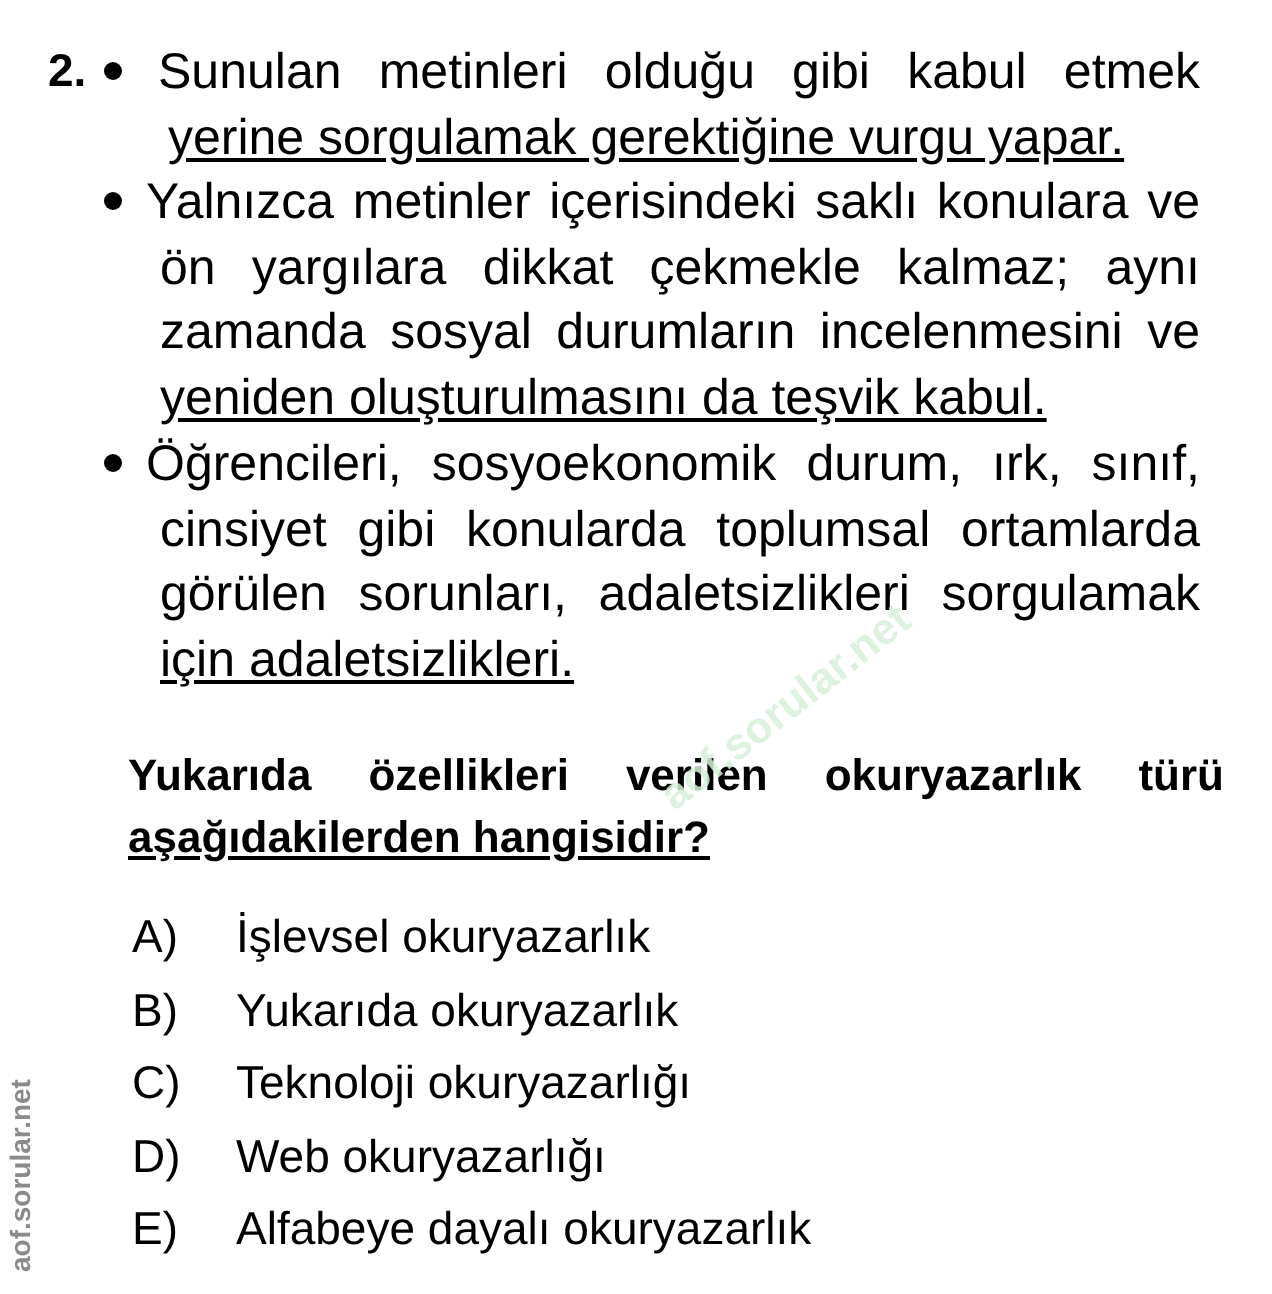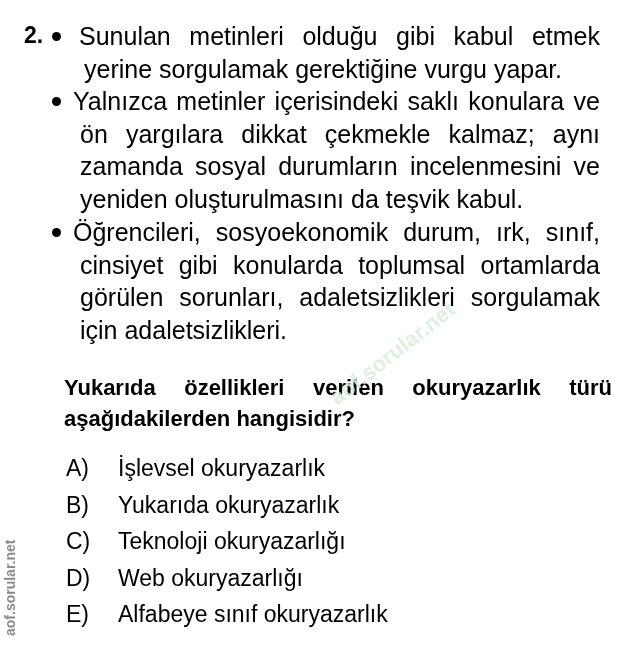--- a/index.html
+++ b/index.html
@@ -1,21 +1,21 @@
 <!DOCTYPE html>
 <html><head>
 <meta charset="utf-8">
 <style>
   html, body { margin: 0; padding: 0; background: #ffffff; }
   body { width: 636px; height: 647px; position: relative; overflow: hidden;
          font-family: "Liberation Sans", sans-serif; color: #000; }
   .qnum { position: absolute; left: 24px; top: 22px; font-size: 23px; font-weight: bold; }
   .bullet-block { position: absolute; left: 52px; width: 548px; font-size: 25px; line-height: 32.5px; }
   .bullet-line { display: block; white-space: nowrap; text-align: justify; text-align-last: justify; }
-  .bullet-line.last { text-align-last: left; }
+  .bullet-line.last { text-align-last: left; text-decoration: underline; }
   .dot { display: inline-block; width: 9px; height: 9px; border-radius: 50%; background: #000;
          vertical-align: middle; margin-right: 12px; position: relative; top: -2px; }
   .indent { padding-left: 32px; }
   .indent-s { padding-left: 28px; }
   .question { position: absolute; left: 64px; width: 548px; top: 372px; font-size: 22px;
               font-weight: bold; line-height: 31px; }
   .options { position: absolute; left: 66px; top: 450px; font-size: 23px; line-height: 36.5px; }
   .opt { display: flex; }
   .opt-letter { width: 52px; }
   .wm-diag { position: absolute; left: 325px; top: 390px; font-size: 22px; font-weight: bold;
@@ -65,18 +65,18 @@
   <div class="opt">
       <span class="opt-letter">C)</span>
       <span>Teknoloji okuryazarlığı</span>
     </div>
   <div class="opt">
       <span class="opt-letter">D)</span>
       <span>Web okuryazarlığı</span>
     </div>
   <div class="opt">
       <span class="opt-letter">E)</span>
-      <span>Alfabeye sınıf okuryazarlık</span>
+      <span>Alfabeye dayalı okuryazarlık</span>
     </div>
 </div>
 
 <div class="wm-diag">aof.sorular.net</div>
 <div class="wm-side">aof.sorular.net</div>
 
 </body></html>

